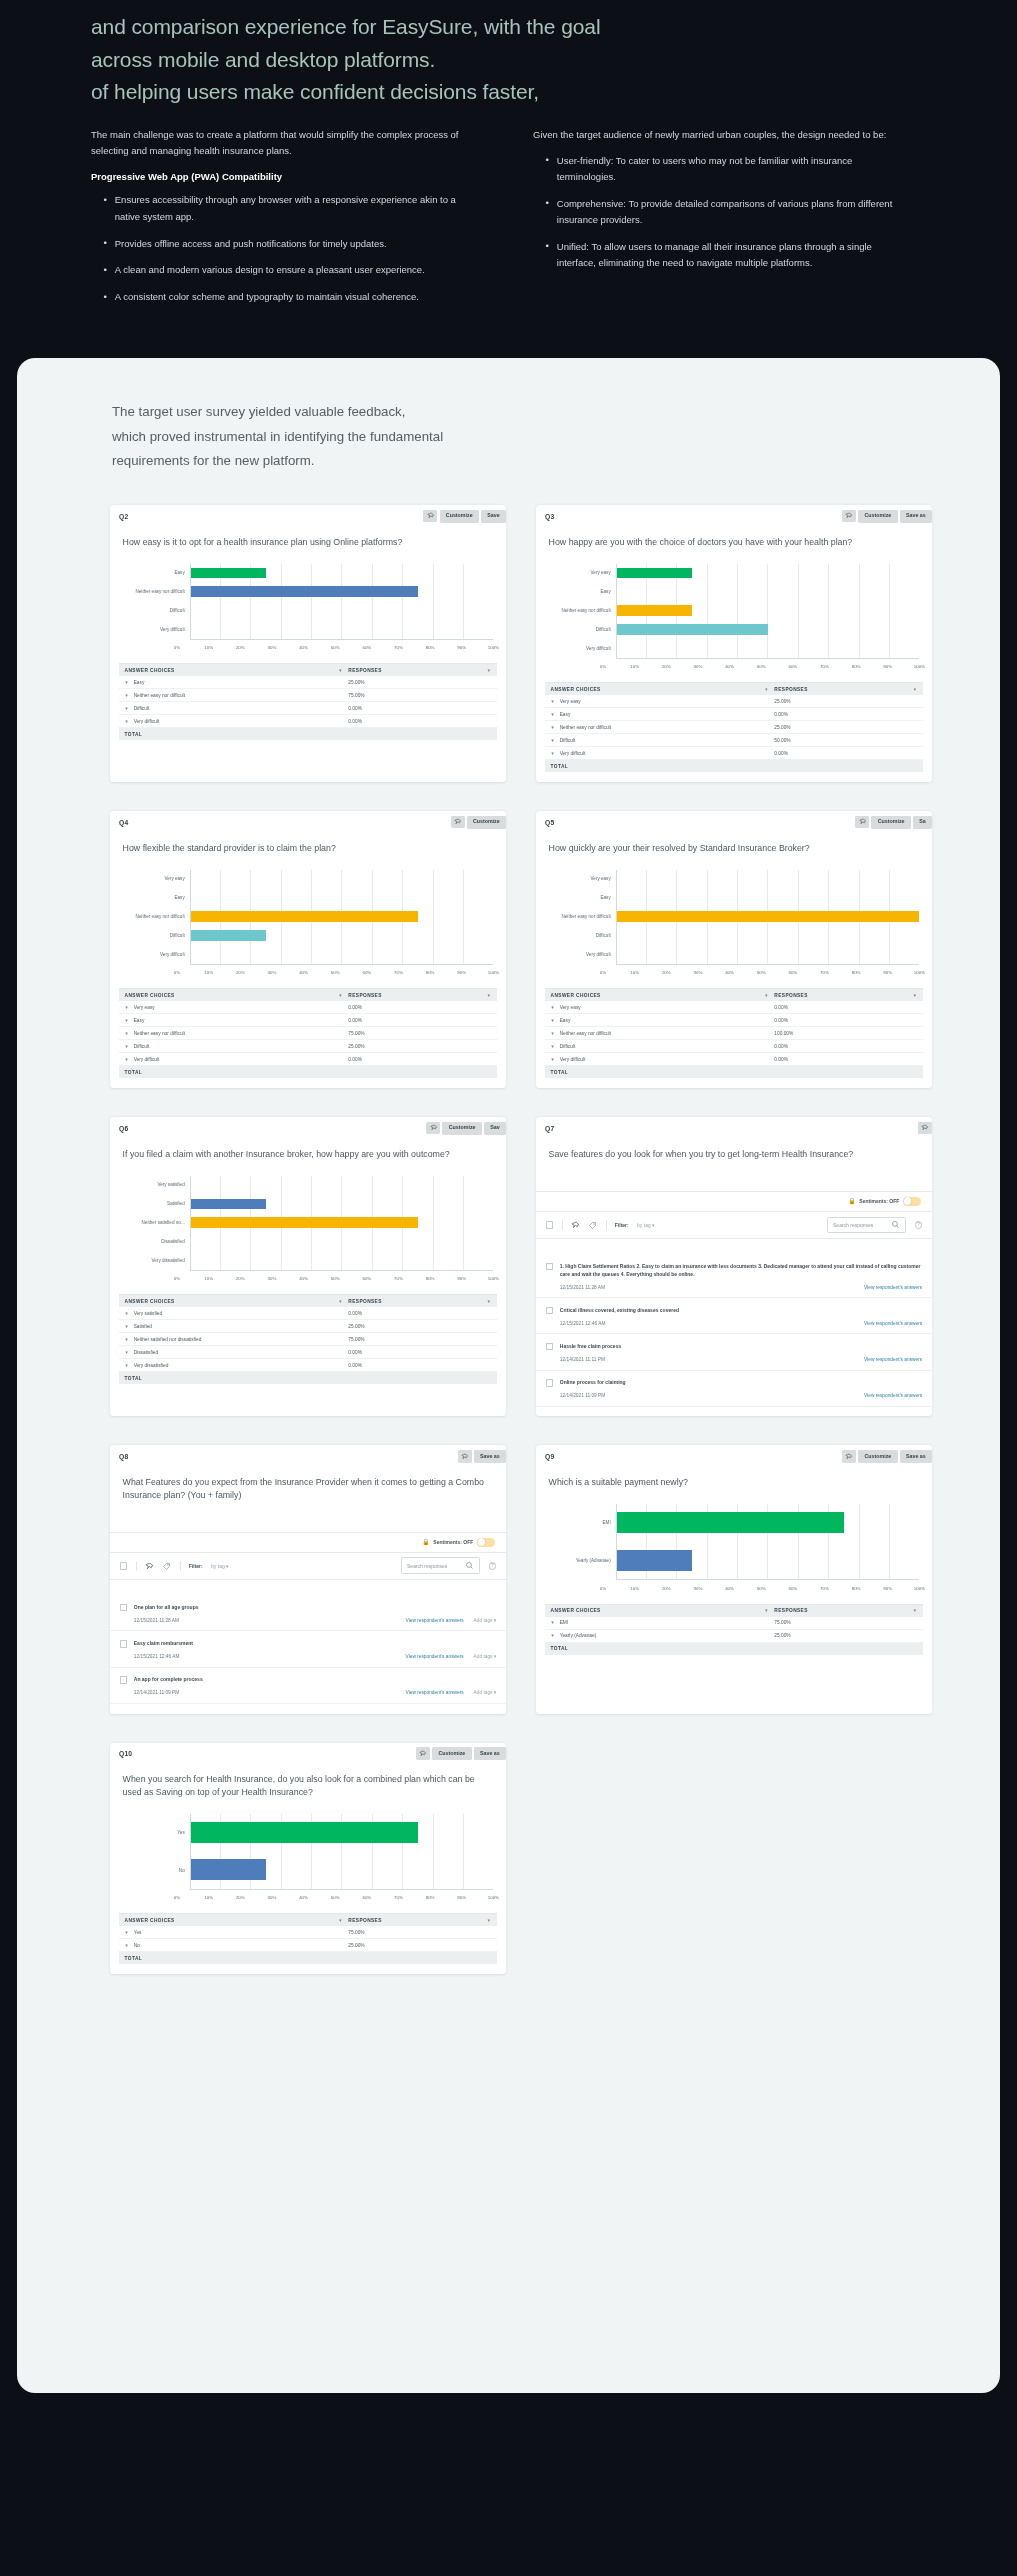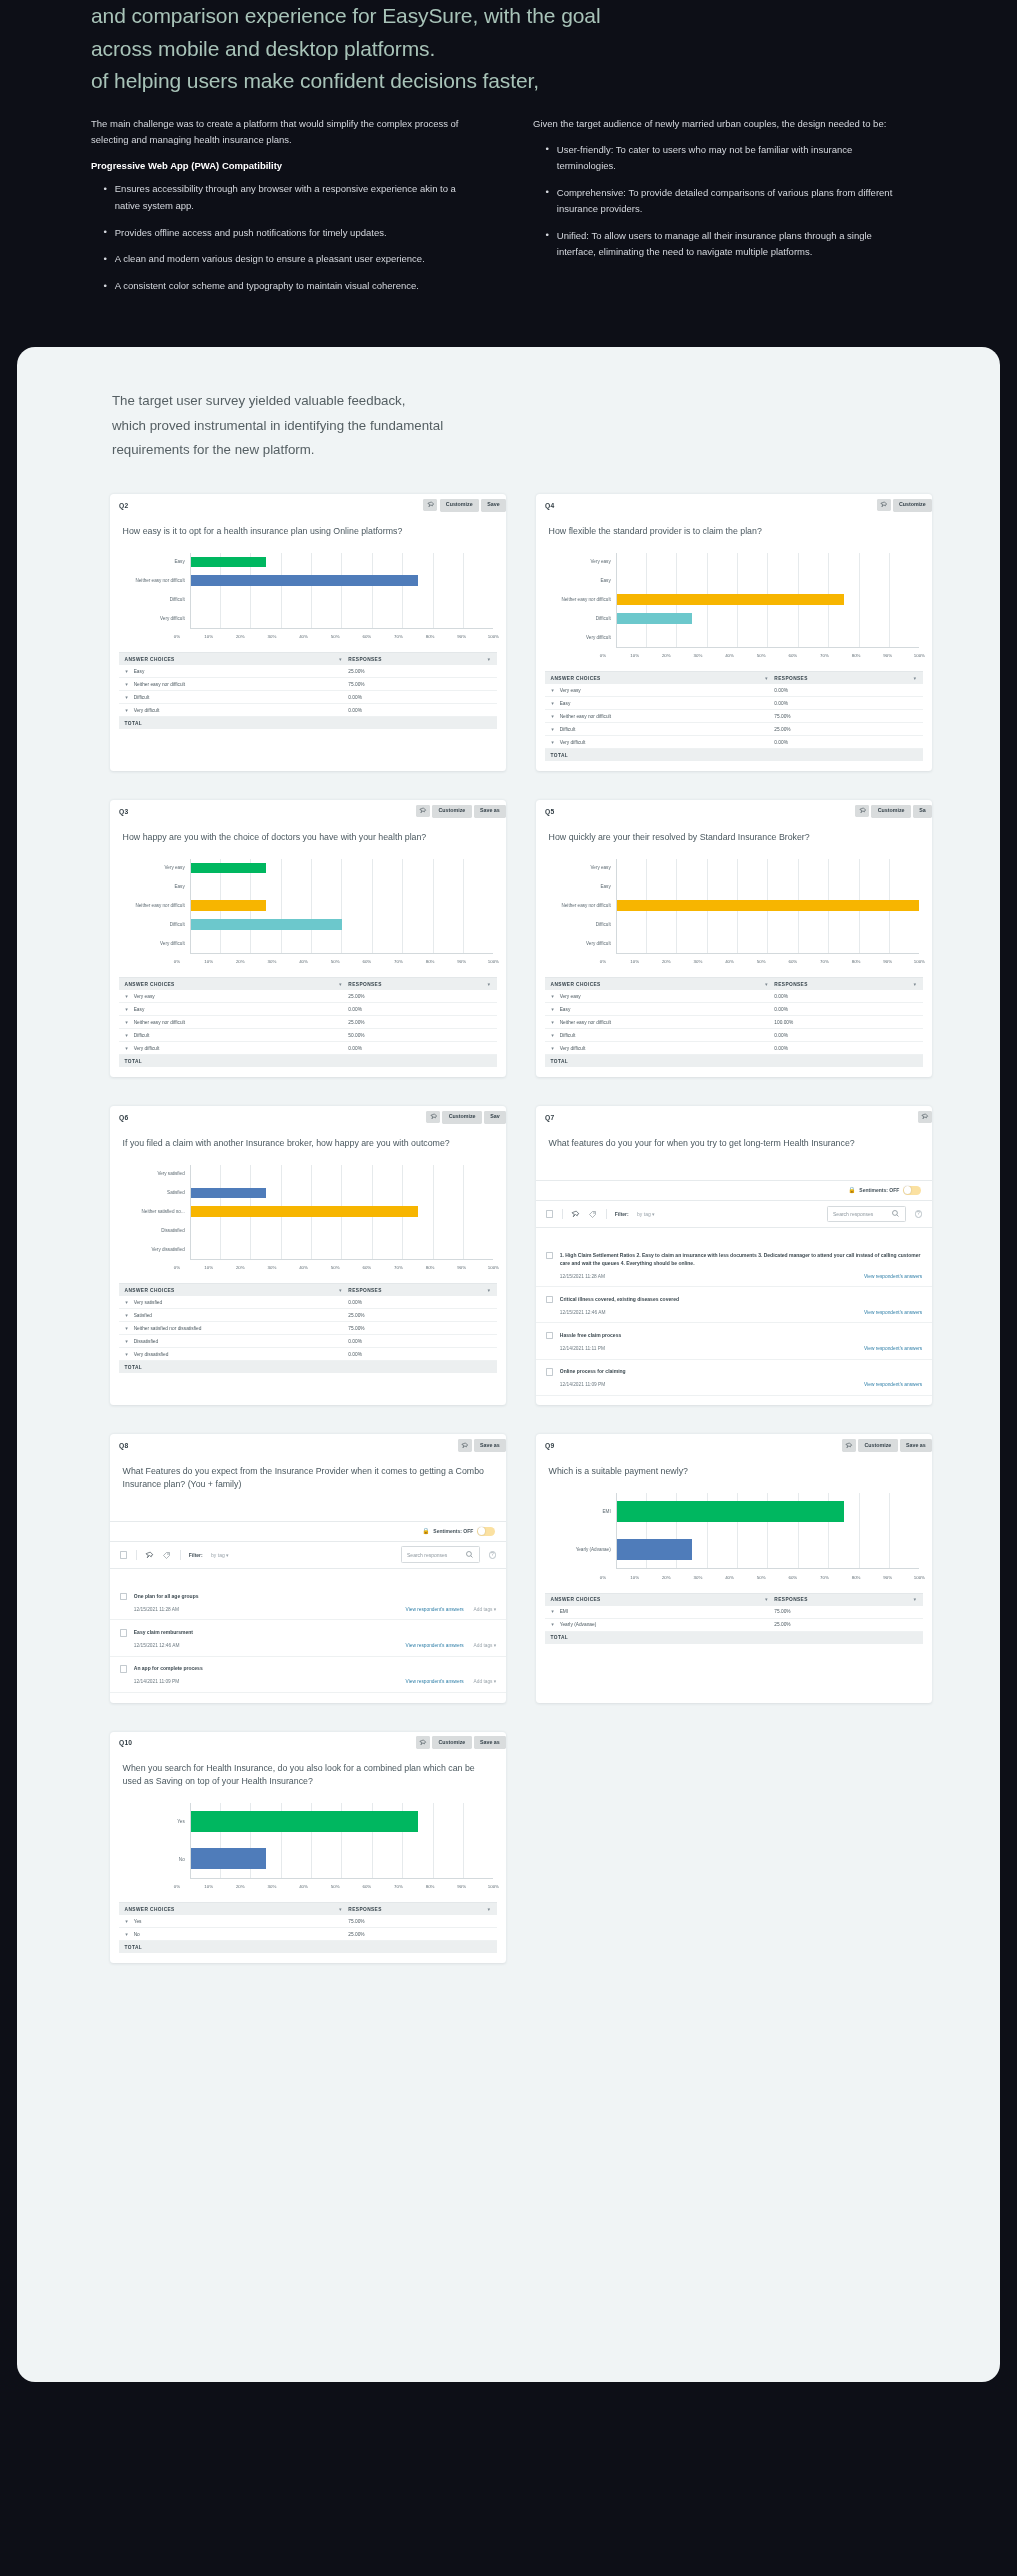--- a/index.html
+++ b/index.html
@@ -15,21 +15,21 @@
   
   .dark-section {
     background: #0d0f17;
     padding: 0 0 42px 0;
     position: relative;
   }
   .intro-lede {
     color: #a8c3b8;
     font-size: 21px;
     line-height: 1.55;
-    padding: 0 0 0 91px;
+    padding: 11px 0 0 91px;
     font-weight: 400;
     letter-spacing: -0.1px;
   }
   .intro-lede .line { display: block; }
 
   .section-title {
     color: #ffffff;
     font-size: 17px;
     font-weight: 600;
     padding: 0 0 0 91px;
@@ -525,134 +525,20 @@
               <span>Very difficult</span>
             </span>
             <span class="c2">0.00%</span>
           </div>
           <div class="res-total">TOTAL</div>
         </div>
         <div class="spacer-bottom"></div>
       </div>
       <div class="card">
         <div class="card-head">
-          <span class="qnum">Q4</span>
-          <span class="head-actions">
-            <span class="btn-icon">
-              <svg viewBox="0 0 24 24" fill="none" stroke="#3f4b52" stroke-width="1.8">
-                <path d="M14 3l7 7-3 1-1.5 4.5L12 12l-6 6 3-7-4.5-1.5L3 7z"></path>
-              </svg>
-            </span>
-            <button class="btn-gray">Customize</button>
-          </span>
-        </div>
-        <div class="q-text">How flexible the standard provider is to claim the plan?</div>
-        <div class="chart-wrap">
-          <div class="chart" style="height:95px">
-            <div class="cat-labels">
-              <span class="cat">Very easy</span>
-              <span class="cat">Easy</span>
-              <span class="cat">Neither easy nor difficult</span>
-              <span class="cat">Difficult</span>
-              <span class="cat">Very difficult</span>
-            </div>
-            <div class="plot">
-              <div class="gridlines">
-                <span></span>
-                <span></span>
-                <span></span>
-                <span></span>
-                <span></span>
-                <span></span>
-                <span></span>
-                <span></span>
-                <span></span>
-                <span></span>
-              </div>
-              <div class="bars">
-                <div class="bar-row"></div>
-                <div class="bar-row"></div>
-                <div class="bar-row">
-                  <div class="bar" style="width:75%;background:#f7b500"></div>
-                </div>
-                <div class="bar-row">
-                  <div class="bar" style="width:25%;background:#6cc8cc"></div>
-                </div>
-                <div class="bar-row"></div>
-              </div>
-            </div>
-          </div>
-        </div>
-        <div class="x-axis">
-          <div class="x-axis-inner">
-            <span class="tk" style="left:0%">0%</span>
-            <span class="tk" style="left:10%">10%</span>
-            <span class="tk" style="left:20%">20%</span>
-            <span class="tk" style="left:30%">30%</span>
-            <span class="tk" style="left:40%">40%</span>
-            <span class="tk" style="left:50%">50%</span>
-            <span class="tk" style="left:60%">60%</span>
-            <span class="tk" style="left:70%">70%</span>
-            <span class="tk" style="left:80%">80%</span>
-            <span class="tk" style="left:90%">90%</span>
-            <span class="tk" style="left:100%">100%</span>
-          </div>
-        </div>
-        <div class="res-table">
-          <div class="res-head">
-            <span class="c1">
-              <span>ANSWER CHOICES</span>
-              <span class="caret">▼</span>
-            </span>
-            <span class="c2">
-              <span>RESPONSES</span>
-              <span class="caret">▼</span>
-            </span>
-          </div>
-          <div class="res-row">
-            <span class="c1">
-              <span class="caret">▼</span>
-              <span>Very easy</span>
-            </span>
-            <span class="c2">0.00%</span>
-          </div>
-          <div class="res-row">
-            <span class="c1">
-              <span class="caret">▼</span>
-              <span>Easy</span>
-            </span>
-            <span class="c2">0.00%</span>
-          </div>
-          <div class="res-row">
-            <span class="c1">
-              <span class="caret">▼</span>
-              <span>Neither easy nor difficult</span>
-            </span>
-            <span class="c2">75.00%</span>
-          </div>
-          <div class="res-row">
-            <span class="c1">
-              <span class="caret">▼</span>
-              <span>Difficult</span>
-            </span>
-            <span class="c2">25.00%</span>
-          </div>
-          <div class="res-row">
-            <span class="c1">
-              <span class="caret">▼</span>
-              <span>Very difficult</span>
-            </span>
-            <span class="c2">0.00%</span>
-          </div>
-          <div class="res-total">TOTAL</div>
-        </div>
-        <div class="spacer-bottom"></div>
-      </div>
-      <div class="card">
-        <div class="card-head">
           <span class="qnum">Q3</span>
           <span class="head-actions">
             <span class="btn-icon">
               <svg viewBox="0 0 24 24" fill="none" stroke="#3f4b52" stroke-width="1.8">
                 <path d="M14 3l7 7-3 1-1.5 4.5L12 12l-6 6 3-7-4.5-1.5L3 7z"></path>
               </svg>
             </span>
             <button class="btn-gray">Customize</button>
             <button class="btn-gray">Save as</button>
           </span>
@@ -756,32 +642,31 @@
               <span>Very difficult</span>
             </span>
             <span class="c2">0.00%</span>
           </div>
           <div class="res-total">TOTAL</div>
         </div>
         <div class="spacer-bottom"></div>
       </div>
       <div class="card">
         <div class="card-head">
-          <span class="qnum">Q5</span>
+          <span class="qnum">Q4</span>
           <span class="head-actions">
             <span class="btn-icon">
               <svg viewBox="0 0 24 24" fill="none" stroke="#3f4b52" stroke-width="1.8">
                 <path d="M14 3l7 7-3 1-1.5 4.5L12 12l-6 6 3-7-4.5-1.5L3 7z"></path>
               </svg>
             </span>
             <button class="btn-gray">Customize</button>
-            <button class="btn-gray">Sa</button>
           </span>
         </div>
-        <div class="q-text">How quickly are your their resolved by Standard Insurance Broker?</div>
+        <div class="q-text">How flexible the standard provider is to claim the plan?</div>
         <div class="chart-wrap">
           <div class="chart" style="height:95px">
             <div class="cat-labels">
               <span class="cat">Very easy</span>
               <span class="cat">Easy</span>
               <span class="cat">Neither easy nor difficult</span>
               <span class="cat">Difficult</span>
               <span class="cat">Very difficult</span>
             </div>
             <div class="plot">
@@ -794,23 +679,25 @@
                 <span></span>
                 <span></span>
                 <span></span>
                 <span></span>
                 <span></span>
               </div>
               <div class="bars">
                 <div class="bar-row"></div>
                 <div class="bar-row"></div>
                 <div class="bar-row">
-                  <div class="bar" style="width:100%;background:#f7b500"></div>
+                  <div class="bar" style="width:75%;background:#f7b500"></div>
                 </div>
-                <div class="bar-row"></div>
+                <div class="bar-row">
+                  <div class="bar" style="width:25%;background:#6cc8cc"></div>
+                </div>
                 <div class="bar-row"></div>
               </div>
             </div>
           </div>
         </div>
         <div class="x-axis">
           <div class="x-axis-inner">
             <span class="tk" style="left:0%">0%</span>
             <span class="tk" style="left:10%">10%</span>
             <span class="tk" style="left:20%">20%</span>
@@ -847,83 +734,81 @@
               <span class="caret">▼</span>
               <span>Easy</span>
             </span>
             <span class="c2">0.00%</span>
           </div>
           <div class="res-row">
             <span class="c1">
               <span class="caret">▼</span>
               <span>Neither easy nor difficult</span>
             </span>
-            <span class="c2">100.00%</span>
+            <span class="c2">75.00%</span>
           </div>
           <div class="res-row">
             <span class="c1">
               <span class="caret">▼</span>
               <span>Difficult</span>
             </span>
-            <span class="c2">0.00%</span>
+            <span class="c2">25.00%</span>
           </div>
           <div class="res-row">
             <span class="c1">
               <span class="caret">▼</span>
               <span>Very difficult</span>
             </span>
             <span class="c2">0.00%</span>
           </div>
           <div class="res-total">TOTAL</div>
         </div>
         <div class="spacer-bottom"></div>
       </div>
       <div class="card">
         <div class="card-head">
-          <span class="qnum">Q6</span>
+          <span class="qnum">Q5</span>
           <span class="head-actions">
             <span class="btn-icon">
               <svg viewBox="0 0 24 24" fill="none" stroke="#3f4b52" stroke-width="1.8">
                 <path d="M14 3l7 7-3 1-1.5 4.5L12 12l-6 6 3-7-4.5-1.5L3 7z"></path>
               </svg>
             </span>
             <button class="btn-gray">Customize</button>
-            <button class="btn-gray">Sav</button>
+            <button class="btn-gray">Sa</button>
           </span>
         </div>
-        <div class="q-text">If you filed a claim with another Insurance broker, how happy are you with outcome?</div>
+        <div class="q-text">How quickly are your their resolved by Standard Insurance Broker?</div>
         <div class="chart-wrap">
           <div class="chart" style="height:95px">
             <div class="cat-labels">
-              <span class="cat">Very satisfied</span>
-              <span class="cat">Satisfied</span>
-              <span class="cat">Neither satisfied no...</span>
-              <span class="cat">Dissatisfied</span>
-              <span class="cat">Very dissatisfied</span>
+              <span class="cat">Very easy</span>
+              <span class="cat">Easy</span>
+              <span class="cat">Neither easy nor difficult</span>
+              <span class="cat">Difficult</span>
+              <span class="cat">Very difficult</span>
             </div>
             <div class="plot">
               <div class="gridlines">
                 <span></span>
                 <span></span>
                 <span></span>
                 <span></span>
                 <span></span>
                 <span></span>
                 <span></span>
                 <span></span>
                 <span></span>
                 <span></span>
               </div>
               <div class="bars">
                 <div class="bar-row"></div>
+                <div class="bar-row"></div>
                 <div class="bar-row">
-                  <div class="bar" style="width:25%;background:#4f7cba"></div>
-                </div>
-                <div class="bar-row">
-                  <div class="bar" style="width:75%;background:#f7b500"></div>
+                  <div class="bar" style="width:100%;background:#f7b500"></div>
                 </div>
                 <div class="bar-row"></div>
                 <div class="bar-row"></div>
               </div>
             </div>
           </div>
         </div>
         <div class="x-axis">
           <div class="x-axis-inner">
             <span class="tk" style="left:0%">0%</span>
@@ -946,20 +831,135 @@
               <span class="caret">▼</span>
             </span>
             <span class="c2">
               <span>RESPONSES</span>
               <span class="caret">▼</span>
             </span>
           </div>
           <div class="res-row">
             <span class="c1">
               <span class="caret">▼</span>
+              <span>Very easy</span>
+            </span>
+            <span class="c2">0.00%</span>
+          </div>
+          <div class="res-row">
+            <span class="c1">
+              <span class="caret">▼</span>
+              <span>Easy</span>
+            </span>
+            <span class="c2">0.00%</span>
+          </div>
+          <div class="res-row">
+            <span class="c1">
+              <span class="caret">▼</span>
+              <span>Neither easy nor difficult</span>
+            </span>
+            <span class="c2">100.00%</span>
+          </div>
+          <div class="res-row">
+            <span class="c1">
+              <span class="caret">▼</span>
+              <span>Difficult</span>
+            </span>
+            <span class="c2">0.00%</span>
+          </div>
+          <div class="res-row">
+            <span class="c1">
+              <span class="caret">▼</span>
+              <span>Very difficult</span>
+            </span>
+            <span class="c2">0.00%</span>
+          </div>
+          <div class="res-total">TOTAL</div>
+        </div>
+        <div class="spacer-bottom"></div>
+      </div>
+      <div class="card">
+        <div class="card-head">
+          <span class="qnum">Q6</span>
+          <span class="head-actions">
+            <span class="btn-icon">
+              <svg viewBox="0 0 24 24" fill="none" stroke="#3f4b52" stroke-width="1.8">
+                <path d="M14 3l7 7-3 1-1.5 4.5L12 12l-6 6 3-7-4.5-1.5L3 7z"></path>
+              </svg>
+            </span>
+            <button class="btn-gray">Customize</button>
+            <button class="btn-gray">Sav</button>
+          </span>
+        </div>
+        <div class="q-text">If you filed a claim with another Insurance broker, how happy are you with outcome?</div>
+        <div class="chart-wrap">
+          <div class="chart" style="height:95px">
+            <div class="cat-labels">
+              <span class="cat">Very satisfied</span>
+              <span class="cat">Satisfied</span>
+              <span class="cat">Neither satisfied no...</span>
+              <span class="cat">Dissatisfied</span>
+              <span class="cat">Very dissatisfied</span>
+            </div>
+            <div class="plot">
+              <div class="gridlines">
+                <span></span>
+                <span></span>
+                <span></span>
+                <span></span>
+                <span></span>
+                <span></span>
+                <span></span>
+                <span></span>
+                <span></span>
+                <span></span>
+              </div>
+              <div class="bars">
+                <div class="bar-row"></div>
+                <div class="bar-row">
+                  <div class="bar" style="width:25%;background:#4f7cba"></div>
+                </div>
+                <div class="bar-row">
+                  <div class="bar" style="width:75%;background:#f7b500"></div>
+                </div>
+                <div class="bar-row"></div>
+                <div class="bar-row"></div>
+              </div>
+            </div>
+          </div>
+        </div>
+        <div class="x-axis">
+          <div class="x-axis-inner">
+            <span class="tk" style="left:0%">0%</span>
+            <span class="tk" style="left:10%">10%</span>
+            <span class="tk" style="left:20%">20%</span>
+            <span class="tk" style="left:30%">30%</span>
+            <span class="tk" style="left:40%">40%</span>
+            <span class="tk" style="left:50%">50%</span>
+            <span class="tk" style="left:60%">60%</span>
+            <span class="tk" style="left:70%">70%</span>
+            <span class="tk" style="left:80%">80%</span>
+            <span class="tk" style="left:90%">90%</span>
+            <span class="tk" style="left:100%">100%</span>
+          </div>
+        </div>
+        <div class="res-table">
+          <div class="res-head">
+            <span class="c1">
+              <span>ANSWER CHOICES</span>
+              <span class="caret">▼</span>
+            </span>
+            <span class="c2">
+              <span>RESPONSES</span>
+              <span class="caret">▼</span>
+            </span>
+          </div>
+          <div class="res-row">
+            <span class="c1">
+              <span class="caret">▼</span>
               <span>Very satisfied</span>
             </span>
             <span class="c2">0.00%</span>
           </div>
           <div class="res-row">
             <span class="c1">
               <span class="caret">▼</span>
               <span>Satisfied</span>
             </span>
             <span class="c2">25.00%</span>
@@ -993,21 +993,21 @@
         <div class="card-head">
           <span class="qnum">Q7</span>
           <span class="head-actions">
             <span class="btn-icon">
               <svg viewBox="0 0 24 24" fill="none" stroke="#3f4b52" stroke-width="1.8">
                 <path d="M14 3l7 7-3 1-1.5 4.5L12 12l-6 6 3-7-4.5-1.5L3 7z"></path>
               </svg>
             </span>
           </span>
         </div>
-        <div class="q-text" style="padding-bottom:18px">What features do you your for when you try to get long-term Health Insurance?</div>
+        <div class="q-text" style="padding-bottom:18px">Save features do you look for when you try to get long-term Health Insurance?</div>
         <div class="sentiments-bar">
           <span class="lock-ico">🔒</span>
           <span class="sentiments-label">Sentiments: OFF</span>
           <span class="toggle"></span>
         </div>
         <div class="filter-bar">
           <span class="chk"></span>
           <span class="vdiv"></span>
           <span class="ico-btn"><svg viewBox="0 0 24 24" fill="none" stroke="#3f4b52" stroke-width="1.8">
               <path d="M14 3l7 7-3 1-1.5 4.5L12 12l-6 6 3-7-4.5-1.5L3 7z"></path>

